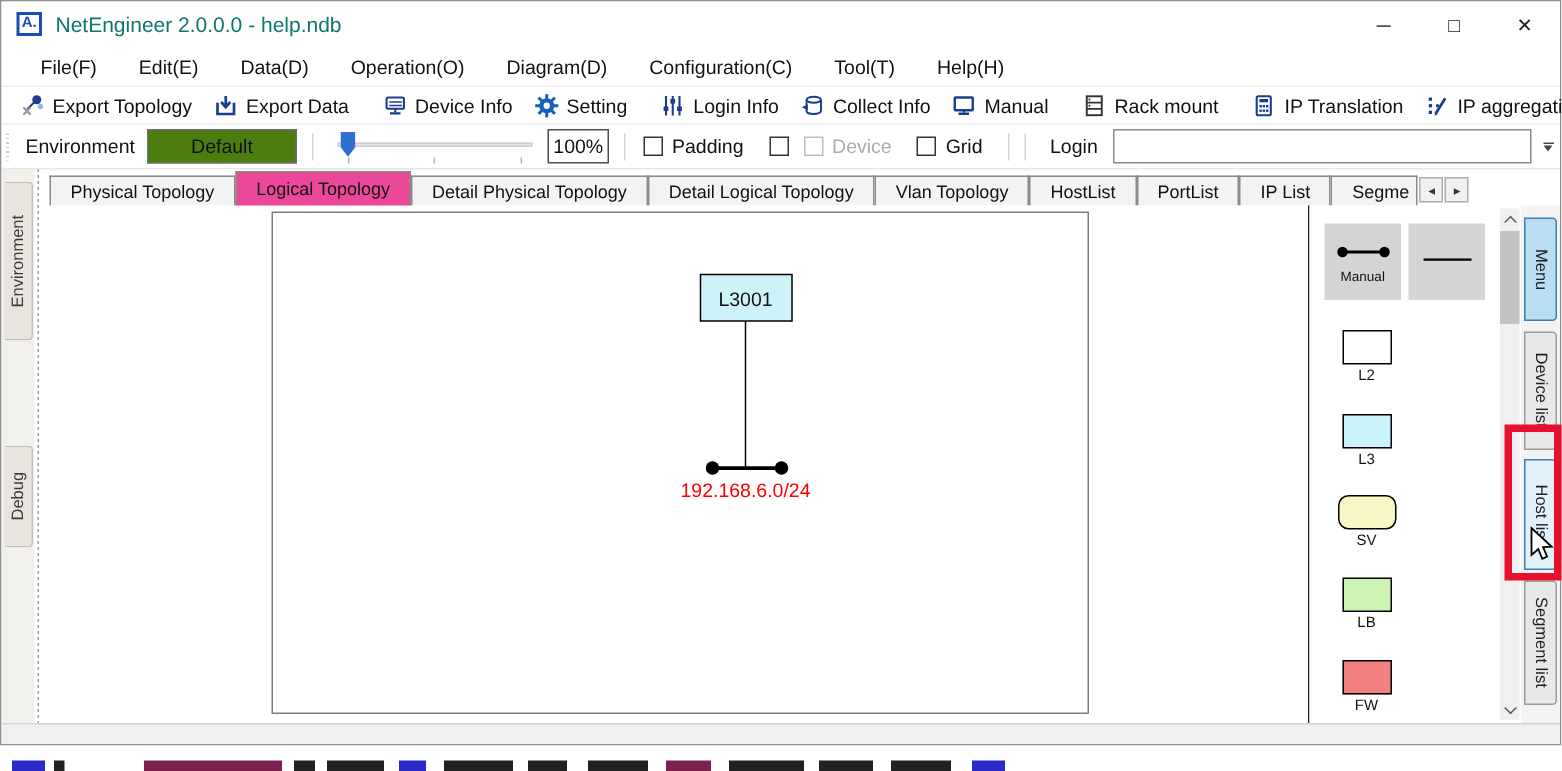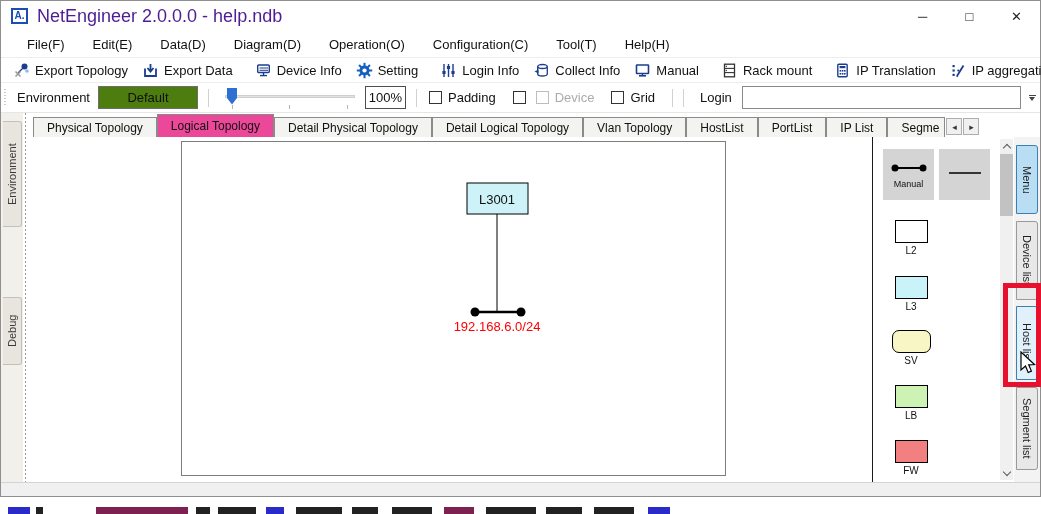--- a/index.html
+++ b/index.html
@@ -6,21 +6,21 @@
   html,body { width:1041px; height:514px; overflow:hidden; background:#fff;
     font-family:"Liberation Sans", sans-serif; color:#111; }
   .window { width:1041px; height:497px; border:1px solid #8f8f8f; background:#fff;
     display:flex; flex-direction:column; position:relative; }
 
   
   .titlebar { height:30px; display:flex; align-items:center; background:#fff; flex:0 0 auto; }
   .app-icon { width:17px; height:16px; margin:0 9px 0 10px; border:2px solid #1b4db3;
     color:#1b4db3; background:#fff; font-weight:bold; font-size:10px; line-height:12px;
     text-align:center; }
-  .title-text { font-size:18px; color:#4c1d95;text-align:center; }
+  .title-text { font-size:14px; color:#0f766e;text-align:center; }
   .win-controls { margin-left:auto; display:flex; height:100%; }
   .win-btn { width:47px; height:100%; display:flex; align-items:center; justify-content:center;
     font-size:13px; color:#222; }
 
   
   .menubar { height:26px; display:flex; align-items:center; padding-left:12px; gap:0;
     font-size:13px; background:#fff; flex:0 0 auto; }
   .menu-item { padding:4px 14px 4px 14px; }
 
   
@@ -146,22 +146,22 @@
       <div class="win-btn">─</div>
       <div class="win-btn">□</div>
       <div class="win-btn">✕</div>
     </div>
   </div>
 
   <div class="menubar">
     <span class="menu-item">File(F)</span>
     <span class="menu-item">Edit(E)</span>
     <span class="menu-item">Data(D)</span>
+    <span class="menu-item">Operation(O)</span>
     <span class="menu-item">Diagram(D)</span>
-    <span class="menu-item">Operation(O)</span>
     <span class="menu-item">Configuration(C)</span>
     <span class="menu-item">Tool(T)</span>
     <span class="menu-item">Help(H)</span>
   </div>
 
   <div class="toolbar1">
     <div class="gripper"></div>
 
     <div class="tb-btn">
       <svg class="tb-icon" viewBox="0 0 17 17">

